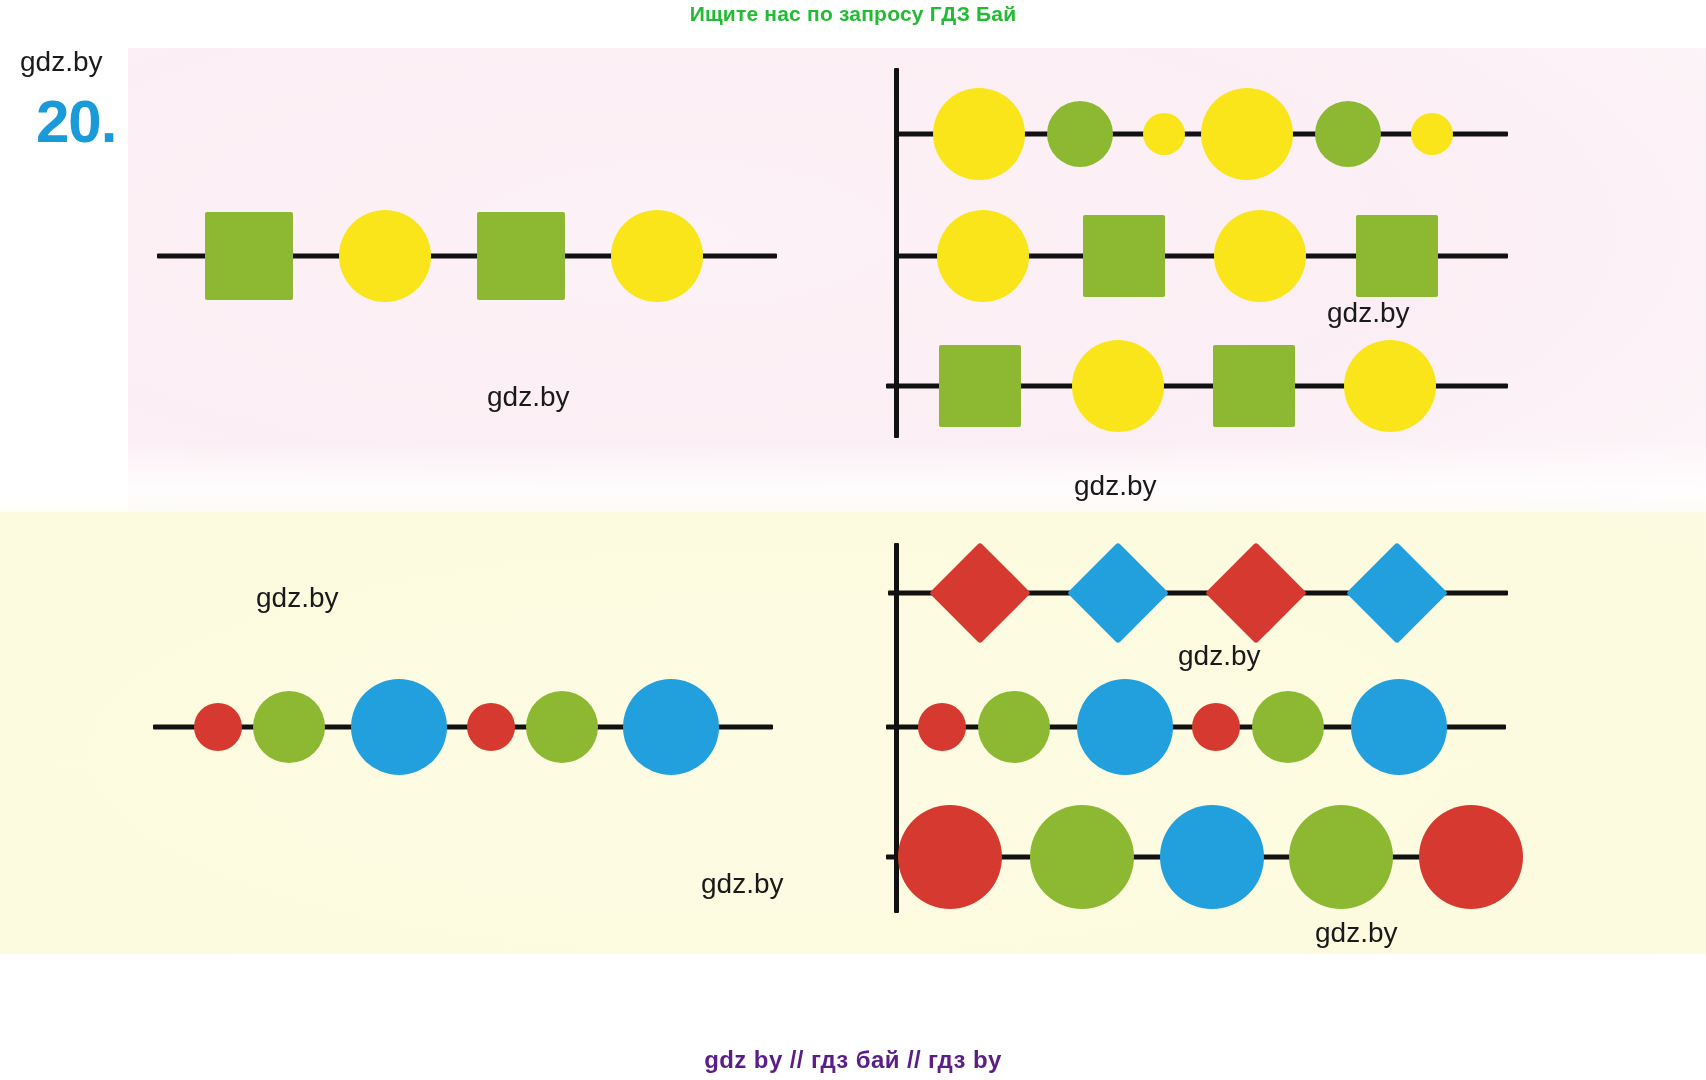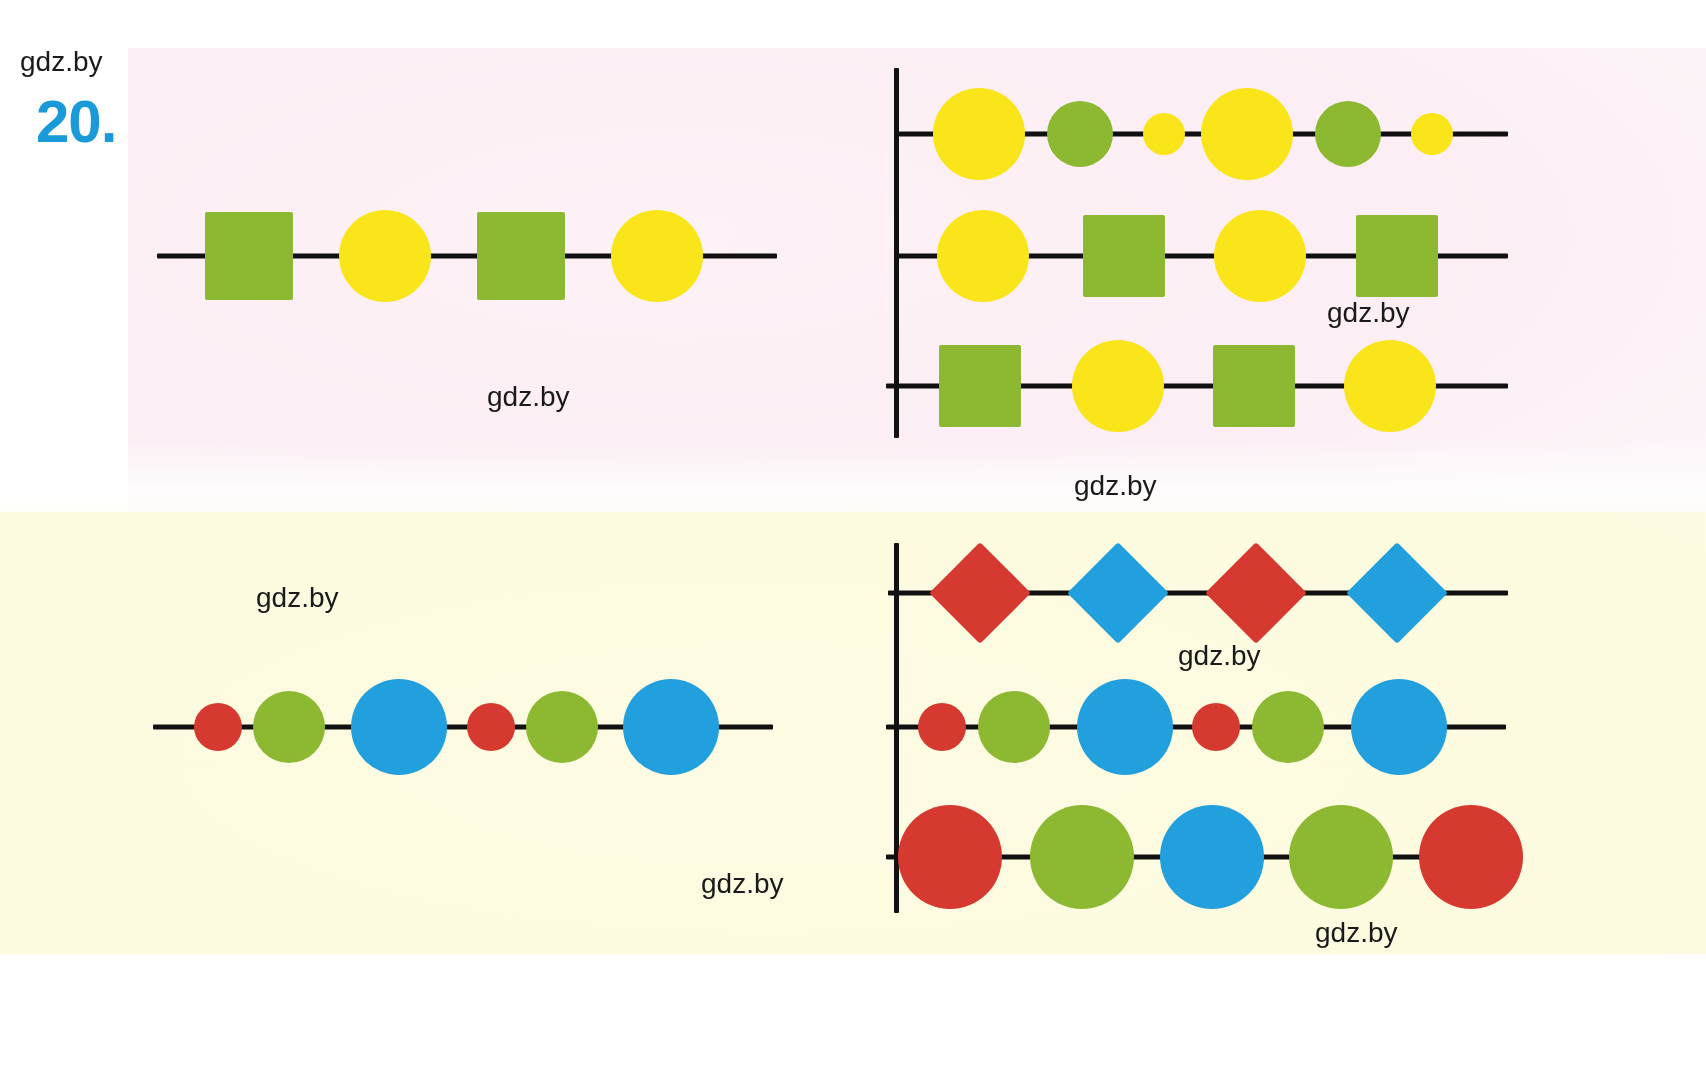--- a/index.html
+++ b/index.html
@@ -62,20 +62,21 @@
 </style>
 </head>
 <body>
 
 <div id="page">
 
   <div class="bg-top"></div>
   <div class="bg-top-fade"></div>
   <div class="bg-bottom"></div>
 
+  <div class="header-text">Ищите нас по запросу ГДЗ Бай</div>
 
   <div class="ex-number">20.</div>
 
   <div id="dividers-layer">
       <div class="v-divider" style="left: 894px; top: 68px; height: 370px; background: rgb(17, 17, 17);"></div>
       <div class="v-divider" style="left: 894px; top: 543px; height: 370px; background: rgb(17, 17, 17);"></div>
     </div>
   <div id="panels-layer">
       <div style="position: absolute; inset: 0px;">
         <div class="row" style="left: 157px; top: 196px; width: 620px; height: 120px;">
@@ -153,13 +154,14 @@
       <div class="wm" style="left: 20px; top: 46px;">gdz.by</div>
       <div class="wm" style="left: 487px; top: 381px;">gdz.by</div>
       <div class="wm" style="left: 1327px; top: 297px;">gdz.by</div>
       <div class="wm" style="left: 1074px; top: 470px;">gdz.by</div>
       <div class="wm" style="left: 256px; top: 582px;">gdz.by</div>
       <div class="wm" style="left: 1178px; top: 640px;">gdz.by</div>
       <div class="wm" style="left: 701px; top: 868px;">gdz.by</div>
       <div class="wm" style="left: 1315px; top: 917px;">gdz.by</div>
     </div>
 
+  <div class="footer-text">gdz by  //  гдз бай  //  гдз by</div>
 </div>
 
 </body></html>

